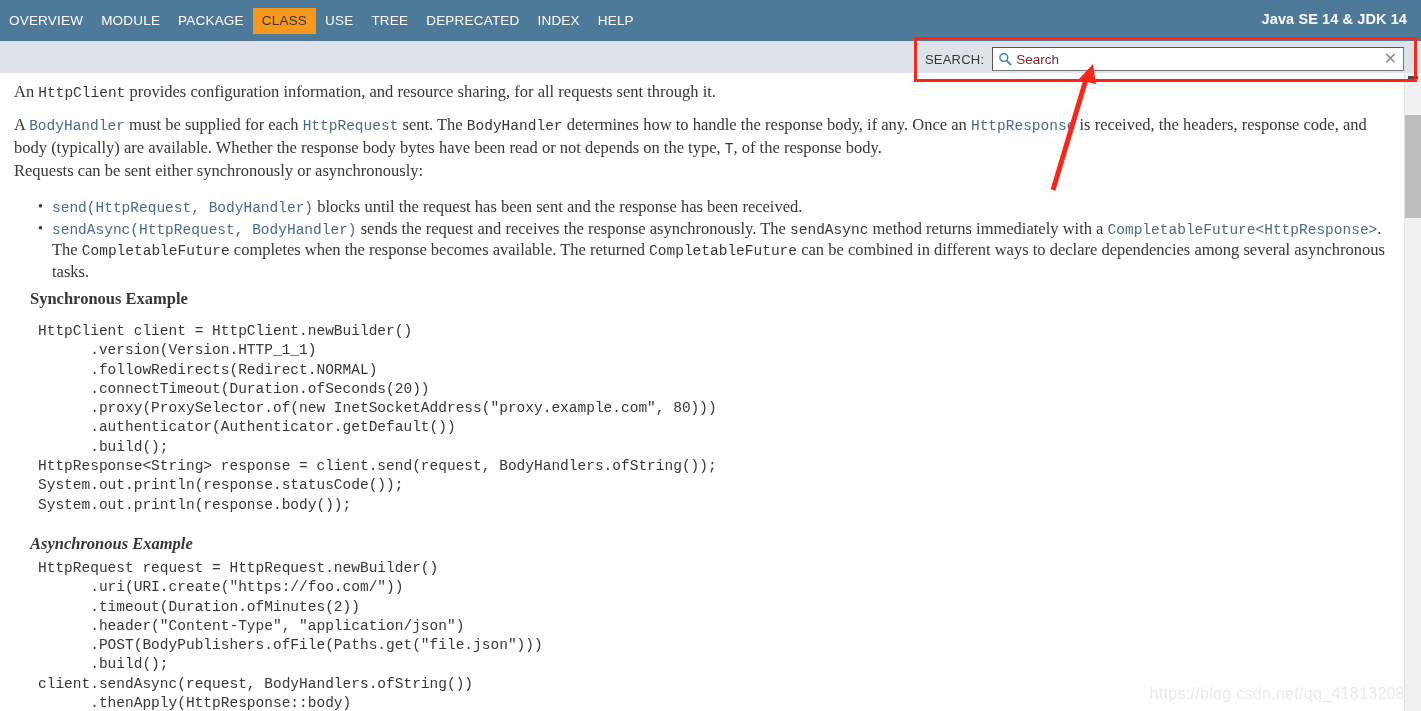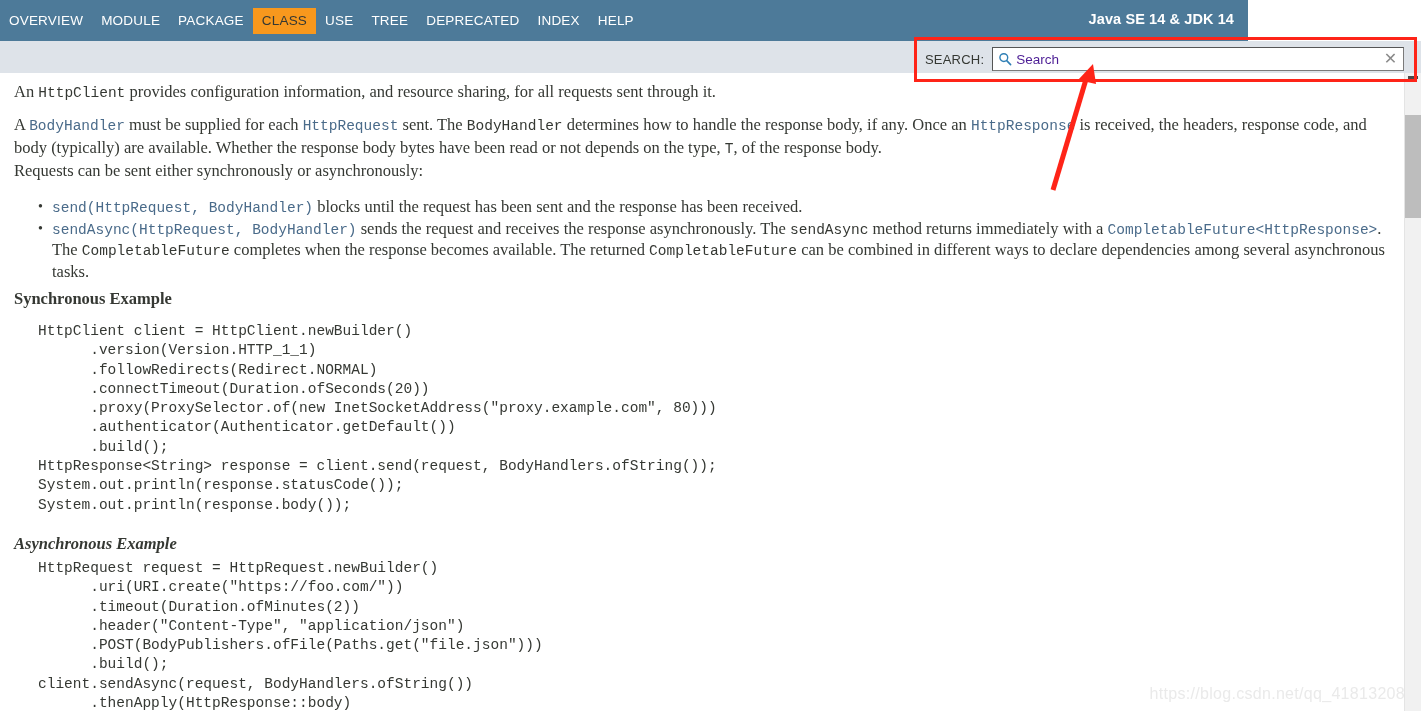--- a/index.html
+++ b/index.html
@@ -11,21 +11,21 @@
   }
   #page {
     position: relative;
     width: 1421px; height: 711px;
     overflow: hidden;
   }
 
   
   .topnav {
     position: absolute; left: 0; top: 0;
-    width: 1248px; height: 41px;
+    width: 1421px; height: 41px;
     background: #4d7a99;
     box-sizing: border-box;
   }
   .nav-items {
     position: absolute; left: 0; top: 0;
     height: 41px;
     display: flex; align-items: center;
     padding-left: 0px;
   }
   .nav-item {
@@ -103,21 +103,21 @@
     display: flex; align-items: center;
   }
   .search-icon {
     margin-left: 5px; margin-right: 4px;
     display: inline-flex; align-items: center;
     flex: 0 0 auto;
   }
   .search-placeholder {
     font-family: "Liberation Sans", sans-serif;
     font-size: 13.5px;
-    color: #4c1d95;
+    color: #7f1d1d;
     flex: 1 1 auto;
   }
   .search-clear {
     margin-right: 6px;
     color: #8a8a8a;
     font-size: 16px;
     font-family: "Liberation Sans", sans-serif;
     line-height: 14px;
     flex: 0 0 auto;
   }
@@ -161,21 +161,21 @@
     margin-bottom: 0px;
   }
   ul.bullets li::before {
     content: "\2022";
     position: absolute; left: -14px; top: 0;
     color: #353833;
     font-size: 14px;
   }
 
   h4.exhead {
-    position: absolute; left: 14px;
+    position: absolute; left: 30px;
     margin: 0;
     font-family: "Liberation Serif", serif;
     font-size: 16.5px;
     font-weight: bold;
     color: #353833;
   }
   .sync-head  { top: 216px; }
   .async-head { top: 461px; font-style: italic; }
 
   pre.codeblock {

